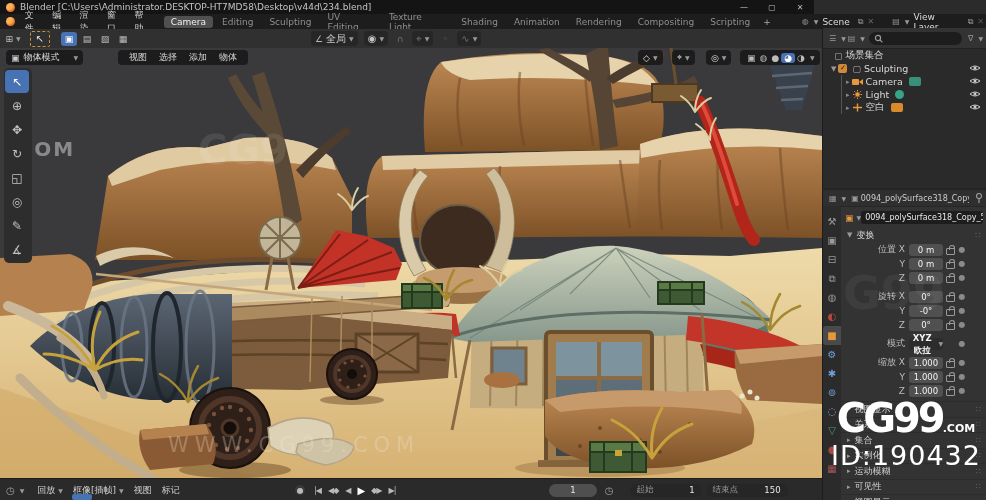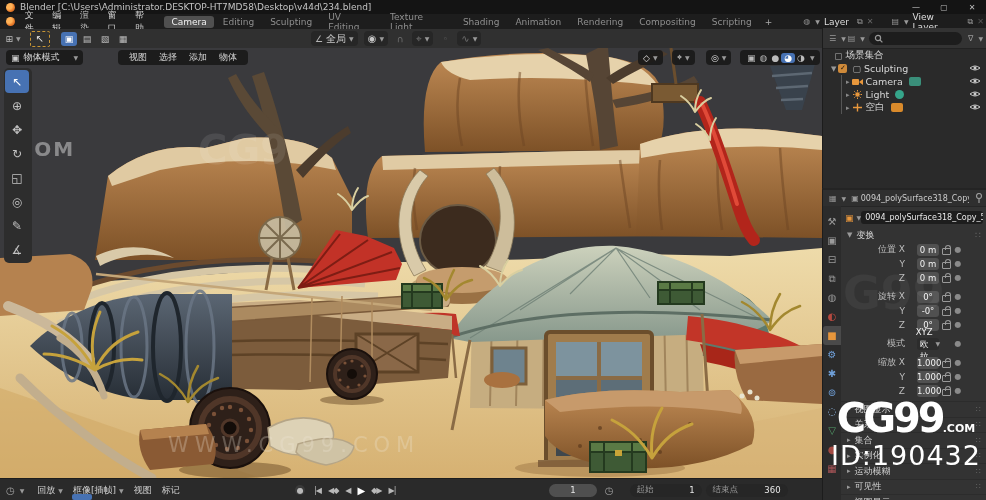--- a/index.html
+++ b/index.html
@@ -4,21 +4,21 @@
 <style>
   html,body{margin:0;padding:0;background:#111;}
   #app{position:relative;width:986px;height:500px;overflow:hidden;
        font-family:"DejaVu Sans","Liberation Sans",sans-serif;
        font-size:10px;color:#c8c8c8;background:#2b2b2b;-webkit-font-smoothing:antialiased;}
   .abs{position:absolute;}
   .row{display:flex;align-items:center;}
   .caret{font-size:6px;color:#9a9a9a;margin-left:3px;}
   .pill{background:rgba(24,24,24,.88);border-radius:4px;height:15px;display:flex;align-items:center;padding:0 5px;}
   
-  #titlebar{left:0;top:0;width:986px;height:14px;background:#141414;display:flex;align-items:center;font-size:9px;color:#c4c4c4;}
+  #titlebar{left:0;top:0;width:814px;height:14px;background:#141414;display:flex;align-items:center;font-size:9px;color:#c4c4c4;}
   .blender-logo{width:9px;height:9px;border-radius:50%;background:radial-gradient(circle at 35% 35%,#ffb257 0 35%,#e87d2c 60%,#b5541a);margin:0 5px 0 6px;}
   .wincontrols{margin-left:auto;display:flex;}
   .winbtn{width:28px;text-align:center;color:#bbb;font-size:8px;}
   
   #topbar{left:0;top:14px;width:986px;height:15px;background:#1d1d1d;display:flex;align-items:center;font-size:9px;}
   .menuitem{padding:0 5px;color:#d0d0d0;}
   .tab{padding:1px 7px;color:#8f8f8f;border-radius:3px;margin:0 1px;}
   .tab.active{background:#505050;color:#f0f0f0;}
   .tab-plus{color:#aaa;padding:0 5px;}
   .tinyicon{color:#9a9a9a;font-size:8px;margin:0 2px;}
@@ -53,22 +53,22 @@
   #prop-header{display:flex;align-items:center;height:16px;background:#2f2f2f;border-bottom:1px solid #262626;padding:0 4px;font-size:8px;color:#ccc;}
   #prop-tabs{position:absolute;left:0;top:16px;bottom:0;width:18px;background:#2b2b2b;display:flex;flex-direction:column;align-items:center;padding-top:6px;}
   .ptab{width:18px;height:19px;display:flex;align-items:center;justify-content:center;font-size:10px;color:#9a9a9a;}
   .ptab.active{background:#4a4a4a;border-radius:3px 0 0 3px;}
   #prop-content{position:absolute;left:18px;top:16px;right:0;bottom:0;font-size:9px;}
   .namerow{display:flex;align-items:center;margin:5px 4px 4px 4px;}
   .namefield{flex:1;height:13px;background:#1d1d1d;border-radius:3px;color:#e8e8e8;font-size:8px;display:flex;align-items:center;padding:0 4px;white-space:nowrap;overflow:hidden;}
   .sectionhead{display:flex;align-items:center;height:14px;color:#ddd;padding:0 6px;}
   .tgrid-row{display:flex;align-items:center;height:13px;margin:1px 0;}
   .tlabel{width:64px;text-align:right;color:#bdbdbd;padding-right:4px;}
-  .tfield{width:22px;height:12px;background:#505050;border-radius:3px;color:#f2f2f2;text-align:center;line-height:12px;font-size:8.5px;margin-left:8px;}
-  .tfield.drop{background:#2c2c2c;display:flex;align-items:center;justify-content:center;}
+  .tfield{width:34px;height:12px;background:#505050;border-radius:3px;color:#f2f2f2;text-align:center;line-height:12px;font-size:8.5px;}
+  .tfield.drop{background:#2c2c2c;display:flex;align-items:center;justify-content:center;font-weight:bold;}
   .lockwrap{width:14px;display:flex;justify-content:center;}
   .lock{width:7px;height:5px;border:1px solid #999;border-radius:1px;position:relative;margin-top:4px;}
   .lock::before{content:"";position:absolute;top:-4px;left:2px;width:4px;height:4px;border:1px solid #999;border-bottom:none;border-radius:3px 3px 0 0;}
   .animdot{color:#8a8a8a;font-size:8px;width:10px;text-align:center;}
   .collrow{display:flex;align-items:center;height:14.5px;color:#cfcfcf;padding:0 6px;border-top:1px solid #2c2c2c;}
   .collrow .dots{margin-left:auto;color:#666;font-size:8px;}
   
   #timeline{left:0;top:478px;width:822px;height:22px;background:#2a2a2a;border-top:1px solid #1d1d1d;display:flex;align-items:center;font-size:9px;}
   .tl-field{height:13px;border-radius:7px;display:flex;align-items:center;justify-content:center;color:#e8e8e8;font-size:8.5px;}
   .transport{display:flex;align-items:center;margin-left:110px;}
@@ -112,21 +112,21 @@
     <span class="tab">Texture Light</span>
     <span class="tab">Shading</span>
     <span class="tab">Animation</span>
     <span class="tab">Rendering</span>
     <span class="tab">Compositing</span>
     <span class="tab">Scripting</span>
     <span class="tab-plus">+</span>
     <span style="margin-left:24px" class="row">
       <span class="tinyicon">◍</span>
         <span class="caret">▼</span>
-      <span style="margin-left:4px;color:#ddd">Layer</span>
+      <span style="margin-left:4px;color:#ddd">Scene</span>
       <span class="tinyicon" style="margin-left:8px">⧉</span>
       <span class="tinyicon" style="color:#666">✕</span>
     </span>
     <span style="margin-left:14px" class="row">
       <span class="tinyicon">▤</span>
         <span class="caret">▼</span>
       <span style="margin-left:4px;color:#ddd">View Layer</span>
       <span class="tinyicon" style="margin-left:8px">⧉</span>
       <span class="tinyicon" style="color:#555">✕</span>
     </span>
@@ -682,18 +682,18 @@
       <span class="tbtn">▶|</span>
     </span>
     <span class="tl-field" style="background:#4f4f4f;width:48px;margin-left:150px">1</span>
     <span class="tinyicon" style="margin-left:8px;font-size:10px">◷</span>
     <span class="tl-field" style="background:#262626;width:58px;margin-left:14px;justify-content:space-between;padding:0 7px">
         <span style="color:#999">起始</span>
         <span>1</span>
       </span>
     <span class="tl-field" style="background:#262626;width:68px;margin-left:4px;justify-content:space-between;padding:0 7px">
         <span style="color:#999">结束点</span>
-        <span>360</span>
+        <span>150</span>
       </span>
   </div>
   <div class="playhead abs"></div>
 
 </div>
 
 </body></html>

